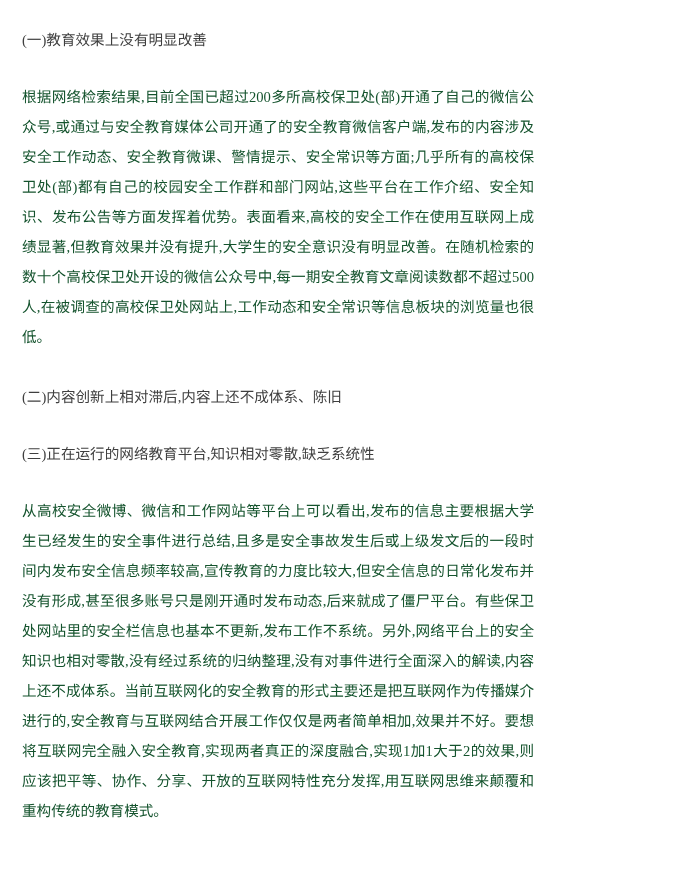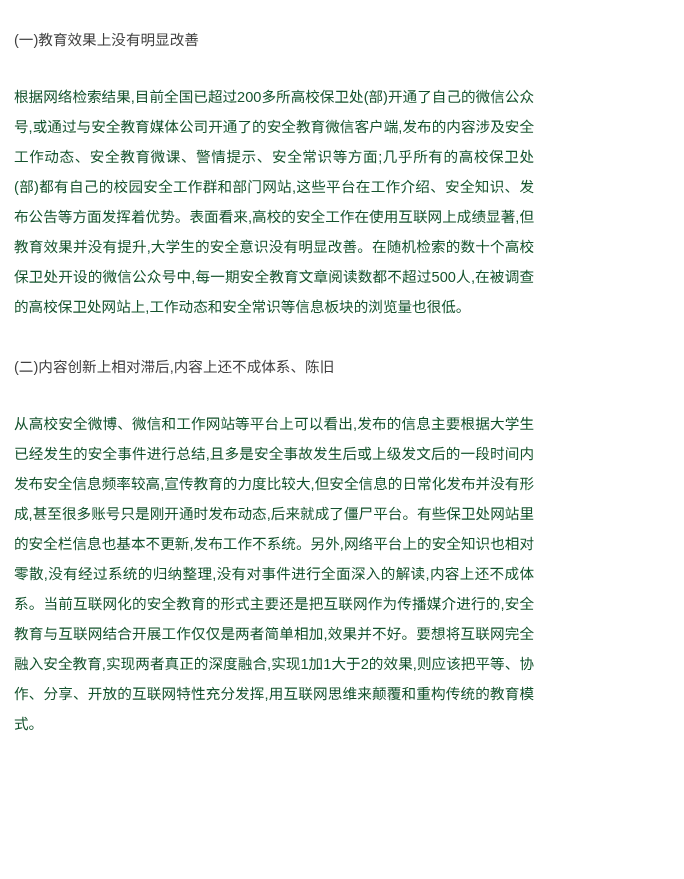--- a/index.html
+++ b/index.html
@@ -4,24 +4,24 @@
 <style>
   html, body {
     margin: 0;
     padding: 0;
     background: #ffffff;
   }
   .page {
     width: 548px;
     min-height: 879px;
     box-sizing: border-box;
-    padding: 25px 14px 16px 14px;
+    padding: 25px 14px 16px 22px;
     background: #ffffff;
     color: #3f3f3f;
-    font-family: Liberation Sans, sans-serif;
+    font-family: Liberation Serif, serif;
   }
   .section-heading {
     font-size: 14.6px;
     font-weight: 400;
     line-height: 30px;
     margin: 0 0 27px 0;
     color: #3f3f3f;
   }
   .section-paragraph {
     font-size: 14.6px;
@@ -45,16 +45,17 @@
   <div class="section">
     <h2 class="section-heading">(一)教育效果上没有明显改善</h2>
     <p class="section-paragraph">根据网络检索结果,目前全国已超过200多所高校保卫处(部)开通了自己的微信公众号,或通过与安全教育媒体公司开通了的安全教育微信客户端,发布的内容涉及安全工作动态、安全教育微课、警情提示、安全常识等方面;几乎所有的高校保卫处(部)都有自己的校园安全工作群和部门网站,这些平台在工作介绍、安全知识、发布公告等方面发挥着优势。表面看来,高校的安全工作在使用互联网上成绩显著,但教育效果并没有提升,大学生的安全意识没有明显改善。在随机检索的数十个高校保卫处开设的微信公众号中,每一期安全教育文章阅读数都不超过500人,在被调查的高校保卫处网站上,工作动态和安全常识等信息板块的浏览量也很低。</p>
   </div>
 
   <div class="section">
     <h2 class="section-heading">(二)内容创新上相对滞后,内容上还不成体系、陈旧</h2>
   </div>
 
   <div class="section">
+    <h2 class="section-heading">(三)正在运行的网络教育平台,知识相对零散,缺乏系统性</h2>
     <p class="section-paragraph">从高校安全微博、微信和工作网站等平台上可以看出,发布的信息主要根据大学生已经发生的安全事件进行总结,且多是安全事故发生后或上级发文后的一段时间内发布安全信息频率较高,宣传教育的力度比较大,但安全信息的日常化发布并没有形成,甚至很多账号只是刚开通时发布动态,后来就成了僵尸平台。有些保卫处网站里的安全栏信息也基本不更新,发布工作不系统。另外,网络平台上的安全知识也相对零散,没有经过系统的归纳整理,没有对事件进行全面深入的解读,内容上还不成体系。当前互联网化的安全教育的形式主要还是把互联网作为传播媒介进行的,安全教育与互联网结合开展工作仅仅是两者简单相加,效果并不好。要想将互联网完全融入安全教育,实现两者真正的深度融合,实现1加1大于2的效果,则应该把平等、协作、分享、开放的互联网特性充分发挥,用互联网思维来颠覆和重构传统的教育模式。</p>
   </div>
 
 </div>
 
 </body></html>

